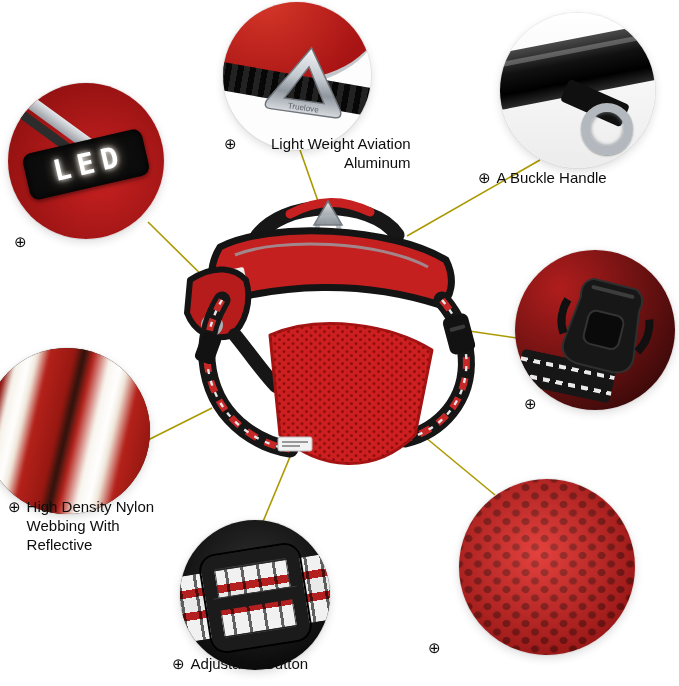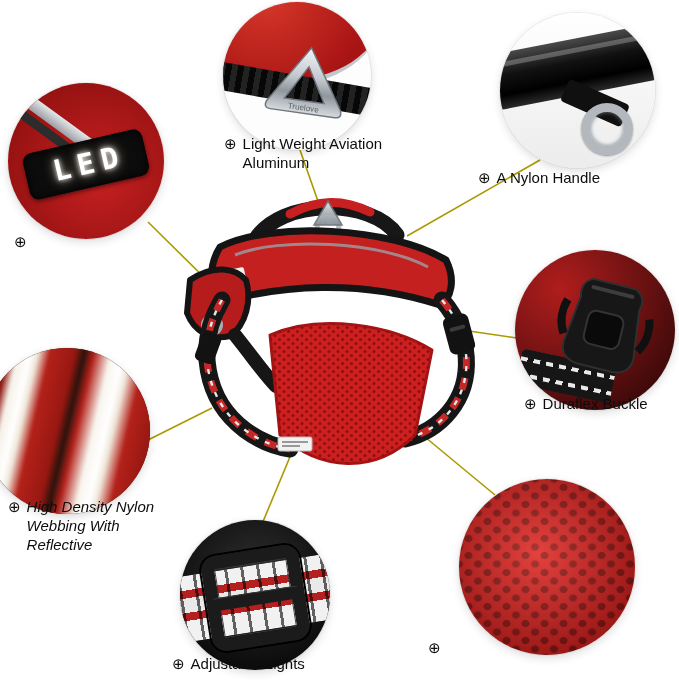--- a/index.html
+++ b/index.html
@@ -96,25 +96,25 @@
         radial-gradient(circle at 45% 42%, rgba(255,130,120,.40), rgba(40,0,0,.45) 95%),
         radial-gradient(#6e0606 3.4px, rgba(0,0,0,0) 4.6px),
         radial-gradient(#6e0606 3.4px, rgba(0,0,0,0) 4.6px);
       background-size:100% 100%, 19px 17px, 19px 17px;
       background-position:0 0, 0 0, 9.5px 8.5px; }
 
   
   .callout-label { position:absolute; display:flex; gap:6px; z-index:4;
       color:#0d0d0d; font-size:15px; line-height:19px; }
   .callout-label .sym { flex:0 0 auto; }
-  .lbl-aluminum  { left:224px; top:134px; } .lbl-aluminum  .txt { max-width:168px; }
+  .lbl-aluminum  { left:224px; top:134px; } .lbl-aluminum  .txt { max-width:168px;text-align:right; }
   .lbl-handle    { left:478px; top:168px; white-space:nowrap; }
   .lbl-led       { left:14px;  top:232px; white-space:nowrap; }
   .lbl-buckle    { left:524px; top:394px; white-space:nowrap; }
-  .lbl-webbing   { left:8px;   top:497px; } .lbl-webbing .txt { max-width:142px;font-style:italic; }
+  .lbl-webbing   { left:8px;   top:497px; } .lbl-webbing .txt { max-width:142px; }
   .lbl-adjust    { left:172px; top:654px; white-space:nowrap; }
   .lbl-mesh      { left:428px; top:638px; white-space:nowrap; }
 </style>
 </head>
 <body>
 
 <div class="stage">
 
   <svg class="connectors" viewBox="0 0 679 686">
     <g stroke="#ab9900" stroke-width="1.6" fill="none">
@@ -242,39 +242,38 @@
 
   <div class="co co-mesh"></div>
 
   <div class="callout-label lbl-aluminum">
     <span class="sym">⊕</span>
     <span class="txt">Light Weight Aviation Aluminum</span>
   </div>
 
   <div class="callout-label lbl-handle">
     <span class="sym">⊕</span>
-    <span class="txt">A Nylon Handle</span>
+    <span class="txt">A Buckle Handle</span>
   </div>
 
   <div class="callout-label lbl-led">
     <span class="sym">⊕</span>
   </div>
 
   <div class="callout-label lbl-buckle">
     <span class="sym">⊕</span>
-    <span class="txt">Duraflex Buckle</span>
   </div>
 
   <div class="callout-label lbl-webbing">
     <span class="sym">⊕</span>
     <span class="txt">High Density Nylon Webbing With Reflective</span>
   </div>
 
   <div class="callout-label lbl-adjust">
     <span class="sym">⊕</span>
-    <span class="txt">Adjustable Lights</span>
+    <span class="txt">Adjustable Button</span>
   </div>
 
   <div class="callout-label lbl-mesh">
     <span class="sym">⊕</span>
   </div>
 
 </div>
 
 </body></html>

